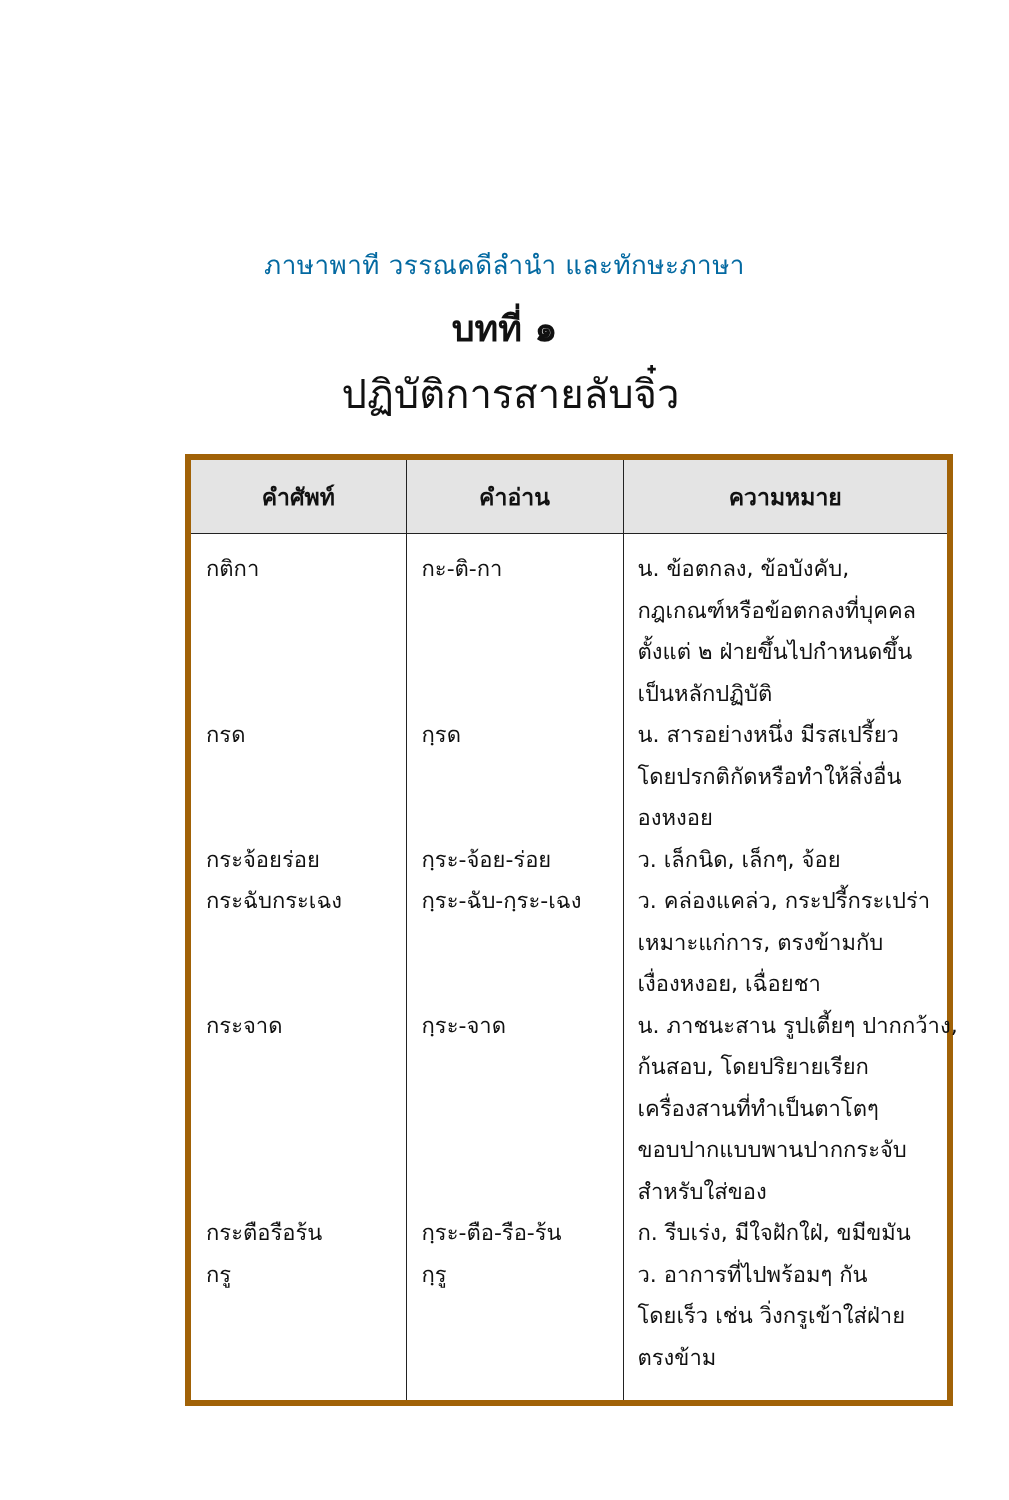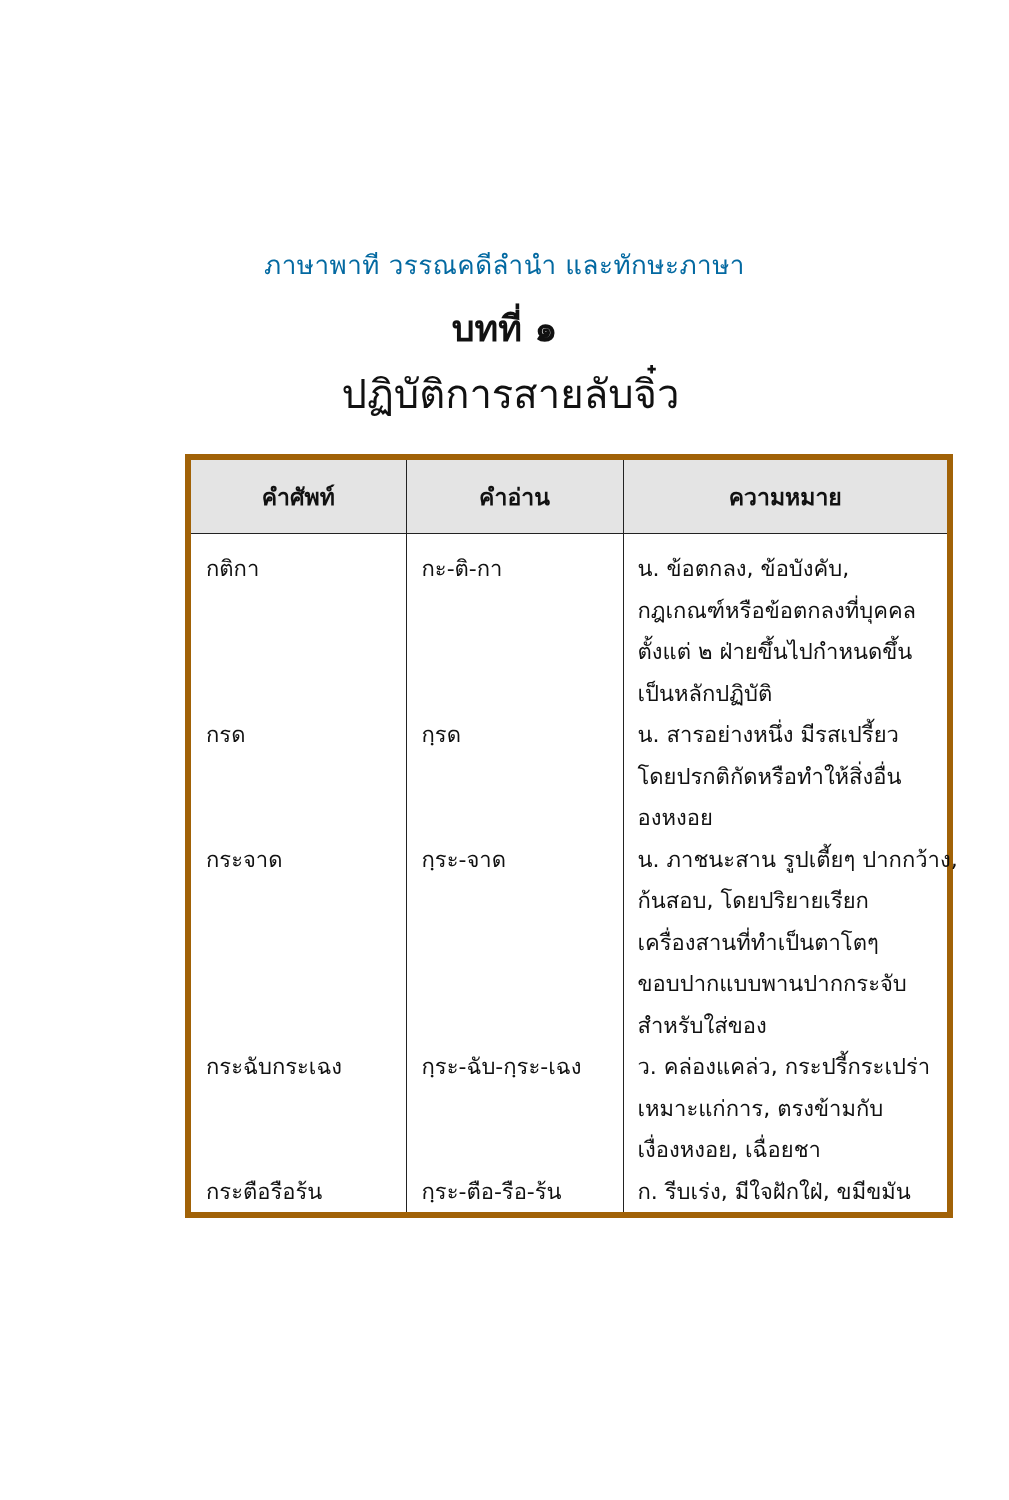--- a/index.html
+++ b/index.html
@@ -57,40 +57,56 @@
     <tr>
       <td>กรด</td>
       <td>กฺรด</td>
       <td class="meaning">
         <span class="line">น. สารอย่างหนึ่ง มีรสเปรี้ยว</span>
         <span class="line">โดยปรกติกัดหรือทำให้สิ่งอื่น</span>
         <span class="line">องหงอย</span>
       </td>
     </tr>
     <tr>
-      <td>กระจาด</td>
-      <td>กฺระ-จาด</td>
+      <td>กระจ้อยร่อย</td>
+      <td>กฺระ-จ้อย-ร่อย</td>
       <td class="meaning">
-        <span class="line">น. ภาชนะสาน รูปเตี้ยๆ ปากกว้าง,</span>
-        <span class="line">ก้นสอบ, โดยปริยายเรียก</span>
-        <span class="line">เครื่องสานที่ทำเป็นตาโตๆ</span>
-        <span class="line">ขอบปากแบบพานปากกระจับ</span>
-        <span class="line">สำหรับใส่ของ</span>
+        <span class="line">ว. เล็กนิด, เล็กๆ, จ้อย</span>
       </td>
     </tr>
     <tr>
       <td>กระฉับกระเฉง</td>
       <td>กฺระ-ฉับ-กฺระ-เฉง</td>
       <td class="meaning">
         <span class="line">ว. คล่องแคล่ว, กระปรี้กระเปร่า</span>
         <span class="line">เหมาะแก่การ, ตรงข้ามกับ</span>
         <span class="line">เงื่องหงอย, เฉื่อยชา</span>
       </td>
     </tr>
     <tr>
+      <td>กระจาด</td>
+      <td>กฺระ-จาด</td>
+      <td class="meaning">
+        <span class="line">น. ภาชนะสาน รูปเตี้ยๆ ปากกว้าง,</span>
+        <span class="line">ก้นสอบ, โดยปริยายเรียก</span>
+        <span class="line">เครื่องสานที่ทำเป็นตาโตๆ</span>
+        <span class="line">ขอบปากแบบพานปากกระจับ</span>
+        <span class="line">สำหรับใส่ของ</span>
+      </td>
+    </tr>
+    <tr>
       <td>กระตือรือร้น</td>
       <td>กฺระ-ตือ-รือ-ร้น</td>
       <td class="meaning">
         <span class="line">ก. รีบเร่ง, มีใจฝักใฝ่, ขมีขมัน</span>
       </td>
     </tr>
+    <tr class="last">
+      <td>กรู</td>
+      <td>กฺรู</td>
+      <td class="meaning">
+        <span class="line">ว. อาการที่ไปพร้อมๆ กัน</span>
+        <span class="line">โดยเร็ว เช่น วิ่งกรูเข้าใส่ฝ่าย</span>
+        <span class="line">ตรงข้าม</span>
+      </td>
+    </tr>
   </tbody>
 </table>
 
 </body></html>

